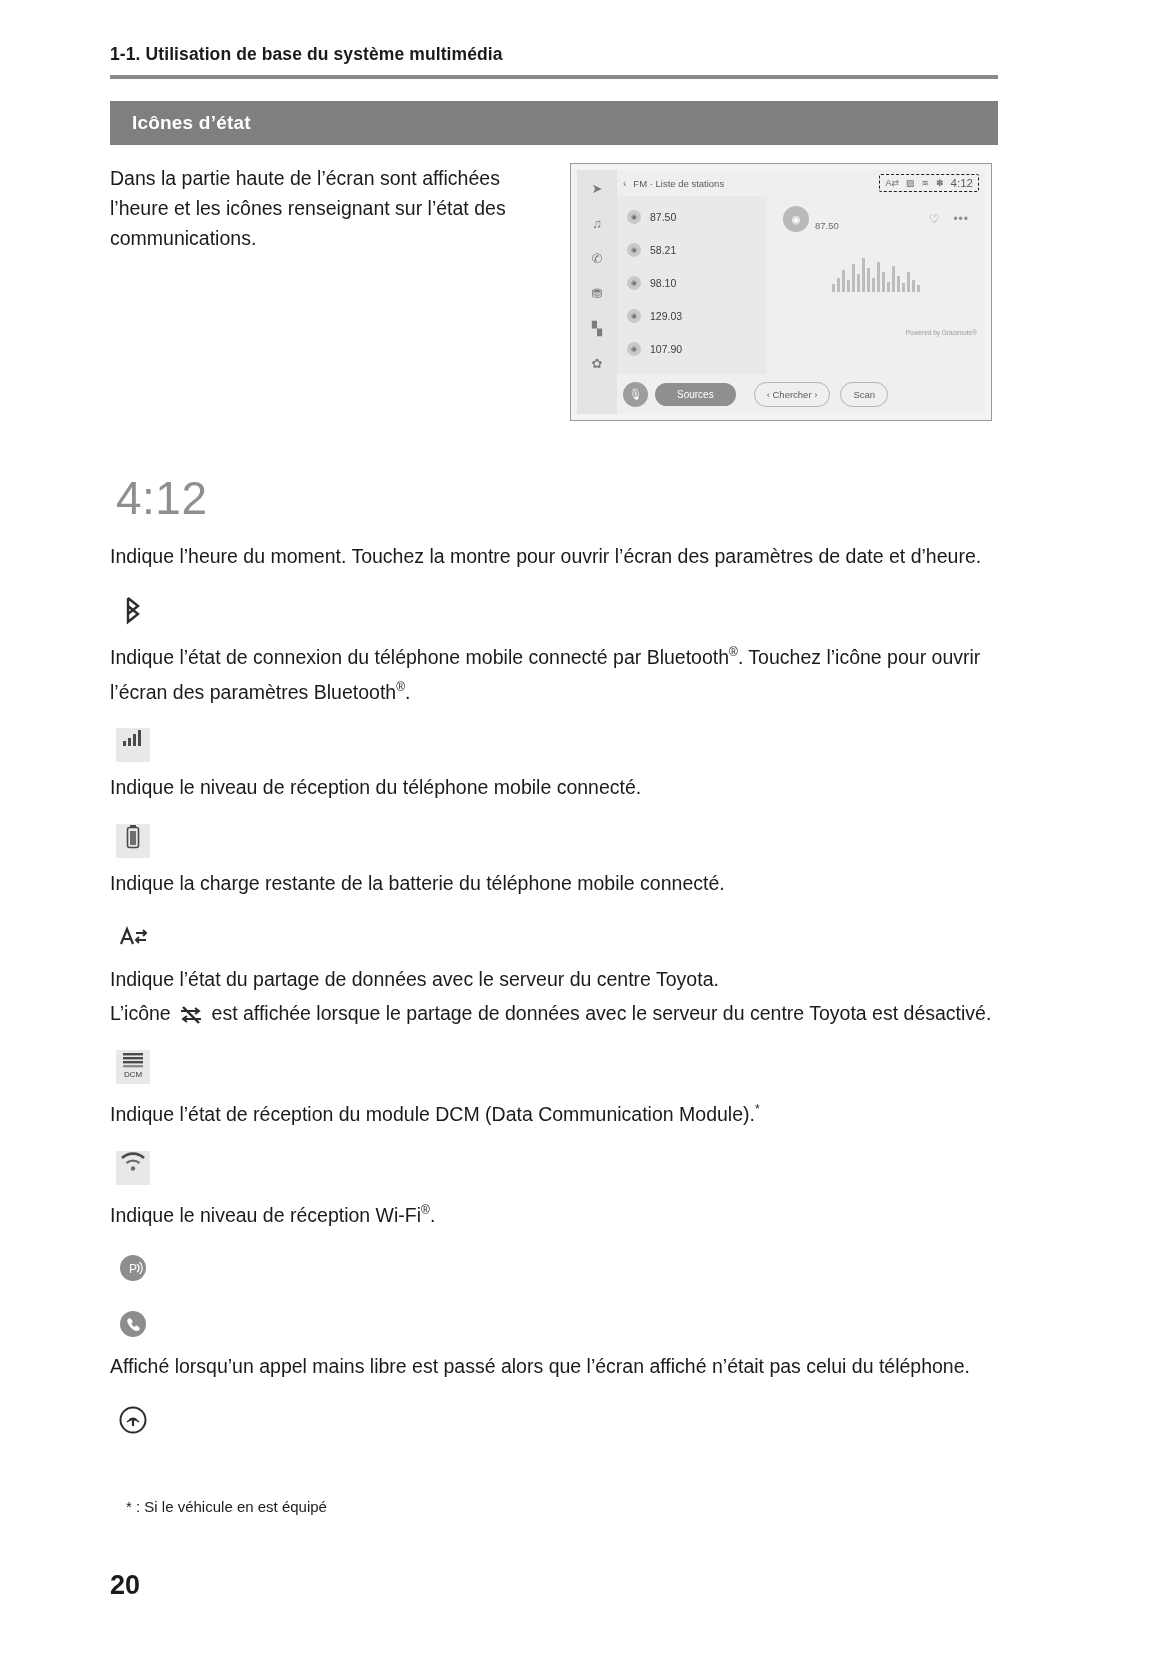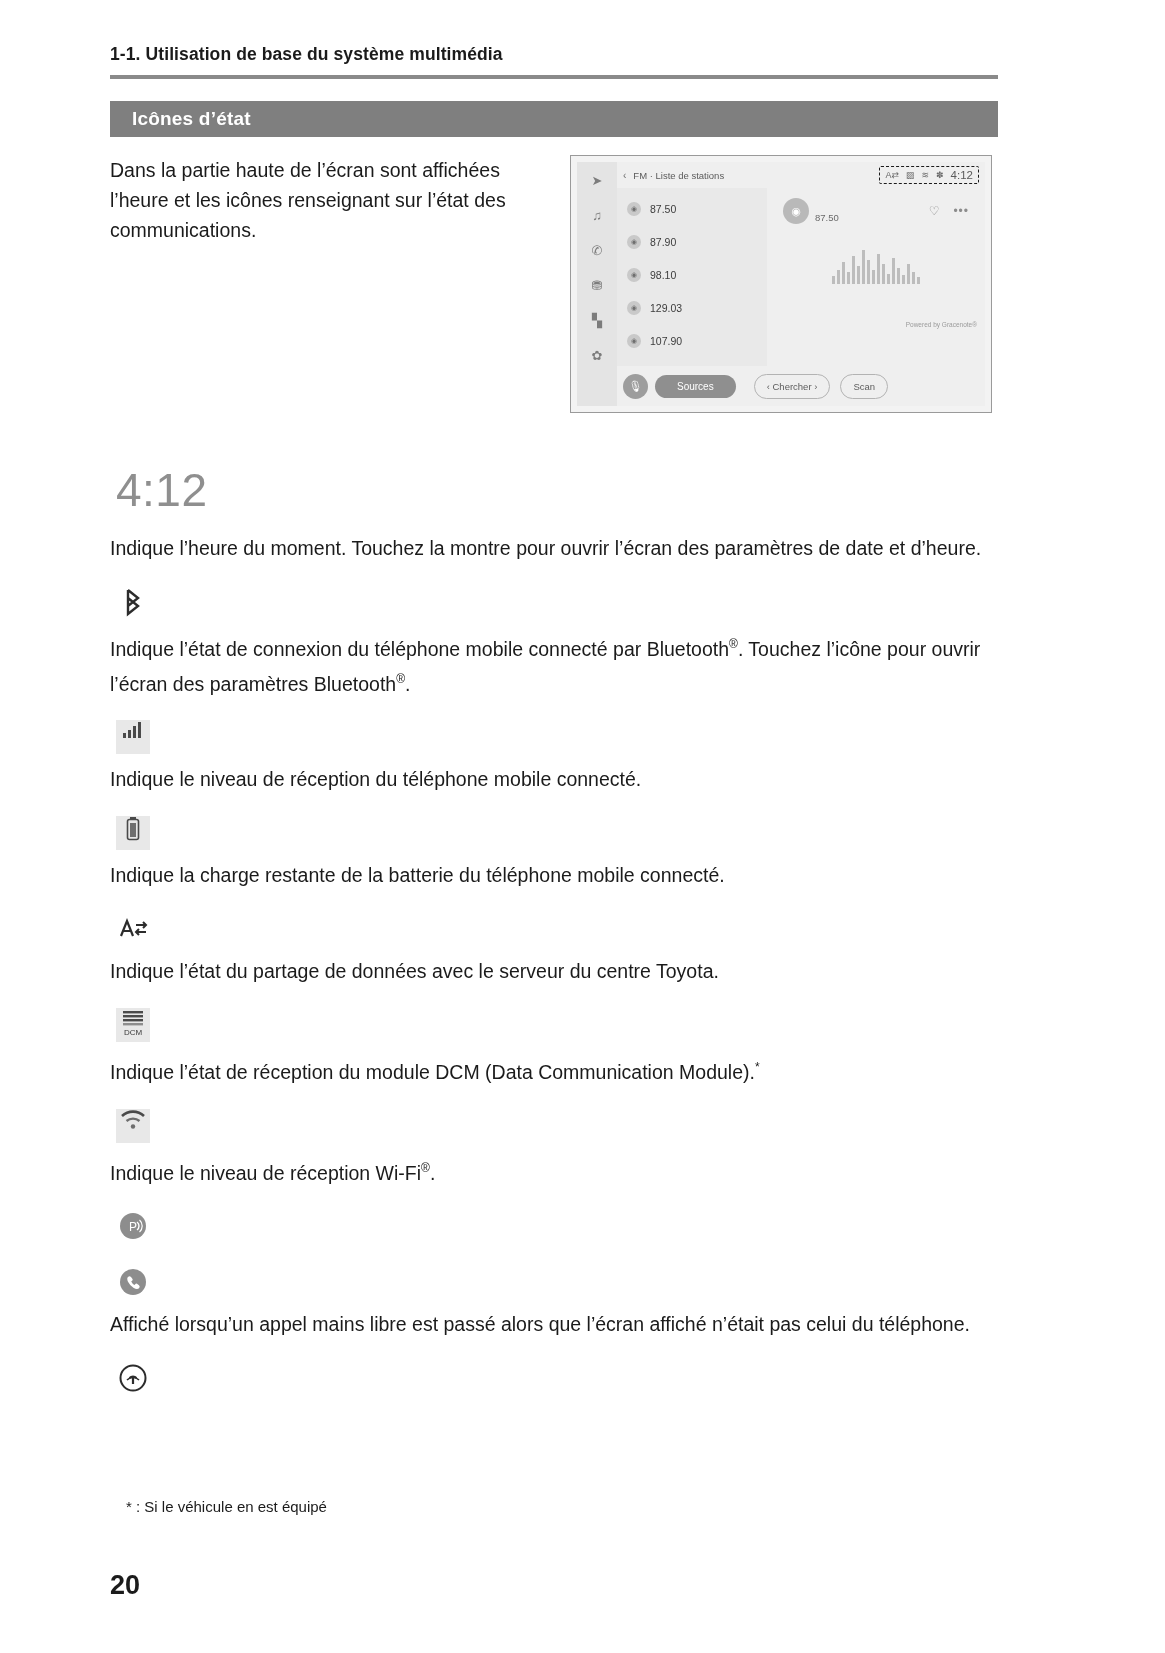--- a/index.html
+++ b/index.html
@@ -37,21 +37,21 @@
   }
   .header-rule {
     height: 4px;
     background: #8a8a8a;
     width: 888px;
     margin-bottom: 22px;
   }
   .section-bar {
     background: #7f7f7f;
     color: #ffffff;
-    height: 36px;
+    height: 44px;
     display: flex;
     align-items: center;
     padding-left: 22px;
     box-sizing: border-box;
     width: 888px;
   }
   .section-bar span {
     font-size: 19px;
     font-weight: bold;
     letter-spacing: 0.2px;
@@ -312,21 +312,21 @@
               </div>
             </div>
             <div class="hu-body">
               <div class="hu-list">
                 <div class="row">
                   <span class="dot">◉</span>
                   <span class="freq">87.50</span>
                 </div>
                 <div class="row">
                   <span class="dot">◉</span>
-                  <span class="freq">87.90</span>
+                  <span class="freq">58.21</span>
                 </div>
                 <div class="row">
                   <span class="dot">◉</span>
                   <span class="freq">98.10</span>
                 </div>
                 <div class="row">
                   <span class="dot">◉</span>
                   <span class="freq">129.03</span>
                 </div>
                 <div class="row">
@@ -419,20 +419,31 @@
       <span class="icon-plain">
         <svg width="30" height="24" viewBox="0 0 30 24" aria-hidden="true">
           <path d="M3 19 L9 4 L15 19 M5.6 14 H12.4" fill="none" stroke="#2c2c2c" stroke-width="2.2"></path>
           <path d="M18 8 H28 M25 5 L28 8 L25 11" fill="none" stroke="#2c2c2c" stroke-width="2"></path>
           <path d="M28 15 H18 M21 12 L18 15 L21 18" fill="none" stroke="#2c2c2c" stroke-width="2"></path>
         </svg>
       </span>
     </div>
     <p class="para">Indique l’état du partage de données avec le serveur du centre Toyota.</p>
 
+    <p class="para">
+      <span>L’icône</span>
+      <span class="inline-icon">
+        <svg width="28" height="22" viewBox="0 0 28 22" aria-hidden="true">
+          <path d="M4 7 H22 M18 4 L22 7 L18 10" fill="none" stroke="#2c2c2c" stroke-width="2"></path>
+          <path d="M24 15 H6 M10 12 L6 15 L10 18" fill="none" stroke="#2c2c2c" stroke-width="2"></path>
+          <path d="M6 3 L22 19" stroke="#2c2c2c" stroke-width="2.4"></path>
+        </svg>
+      </span>
+      <span>est affichée lorsque le partage de données avec le serveur du centre Toyota est désactivé.</span>
+    </p>
 
     <div class="icon-block">
       <span class="icon-box">
         <svg width="28" height="30" viewBox="0 0 28 30" aria-hidden="true">
           <rect x="4" y="3" width="20" height="2.4" fill="#4a4a4a"></rect>
           <rect x="4" y="7" width="20" height="2.4" fill="#4a4a4a"></rect>
           <rect x="4" y="11" width="20" height="2.4" fill="#4a4a4a"></rect>
           <rect x="4" y="15" width="20" height="2.4" fill="#8d8d8d"></rect>
           <text x="14" y="27" font-size="8" text-anchor="middle" fill="#3a3a3a" font-family="Liberation Sans, sans-serif">DCM</text>
         </svg>

